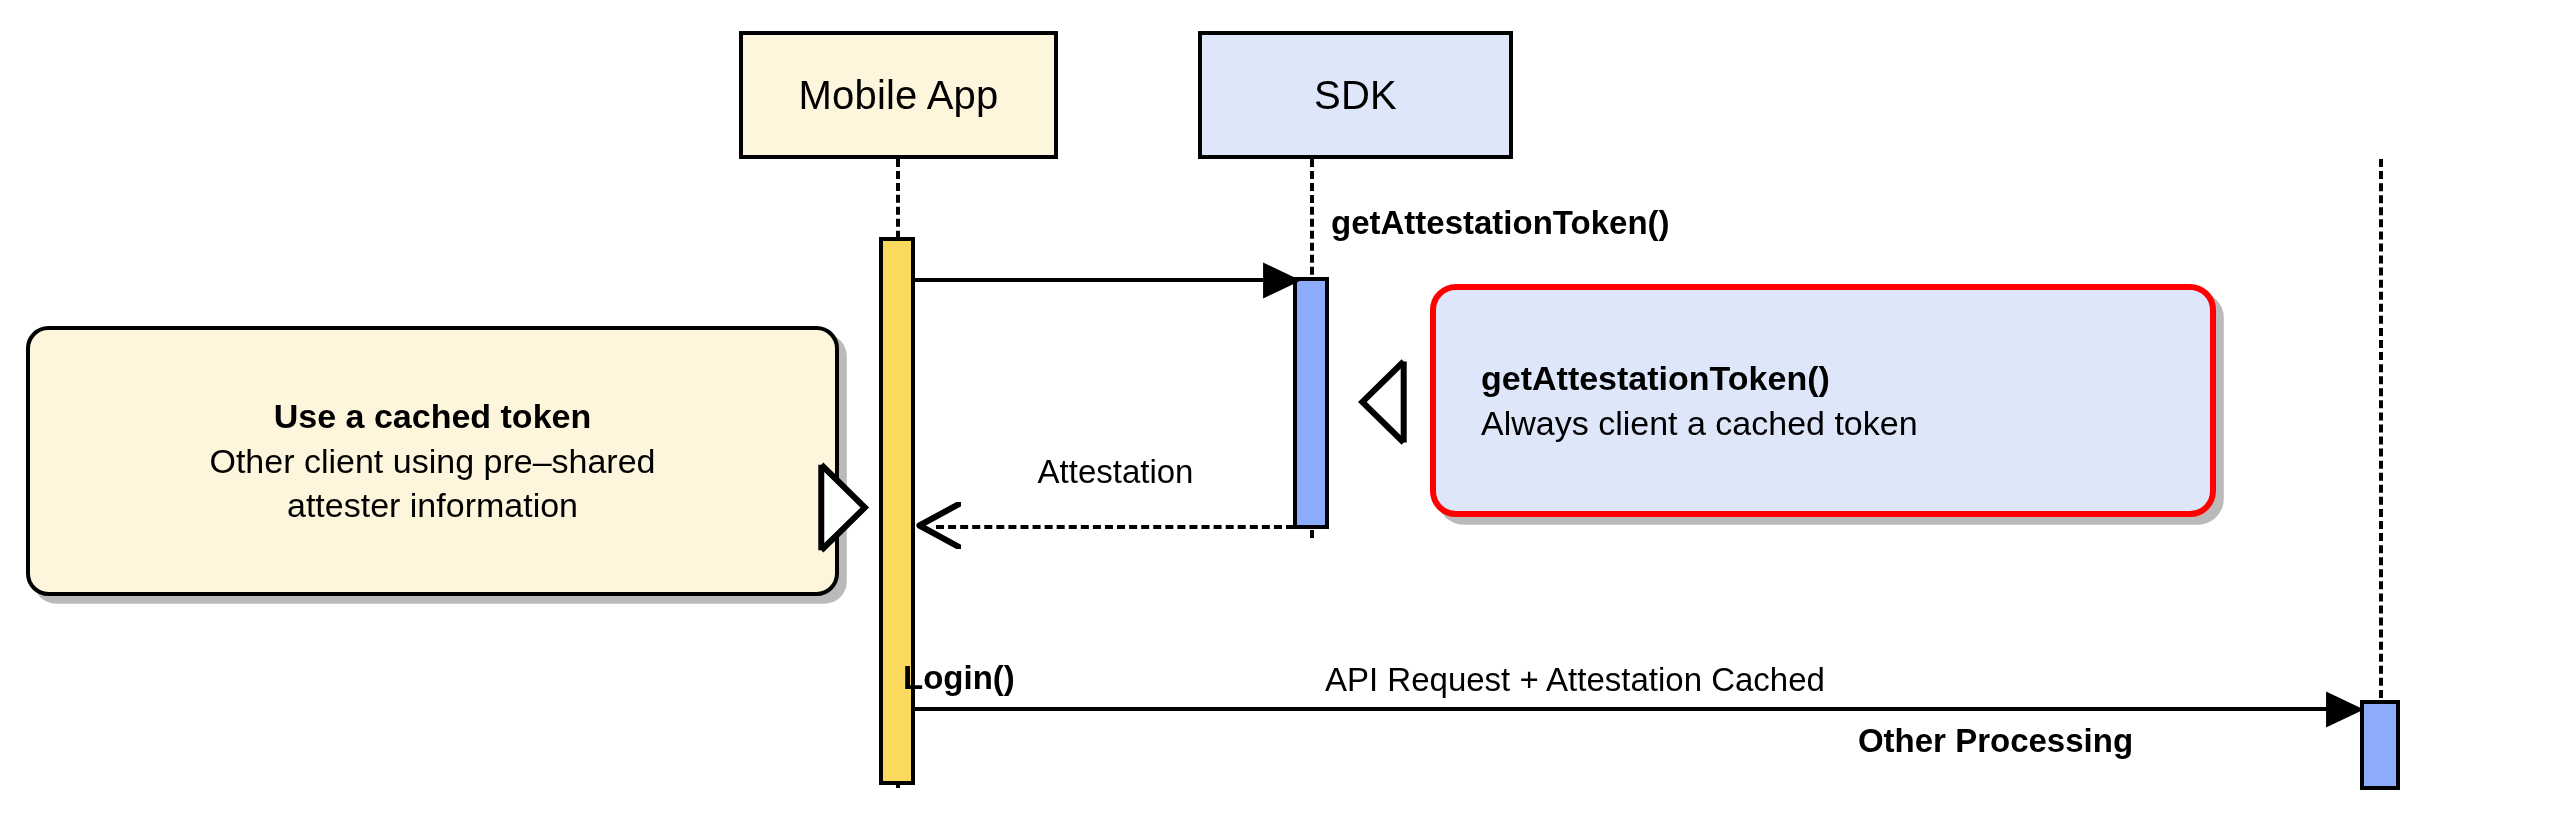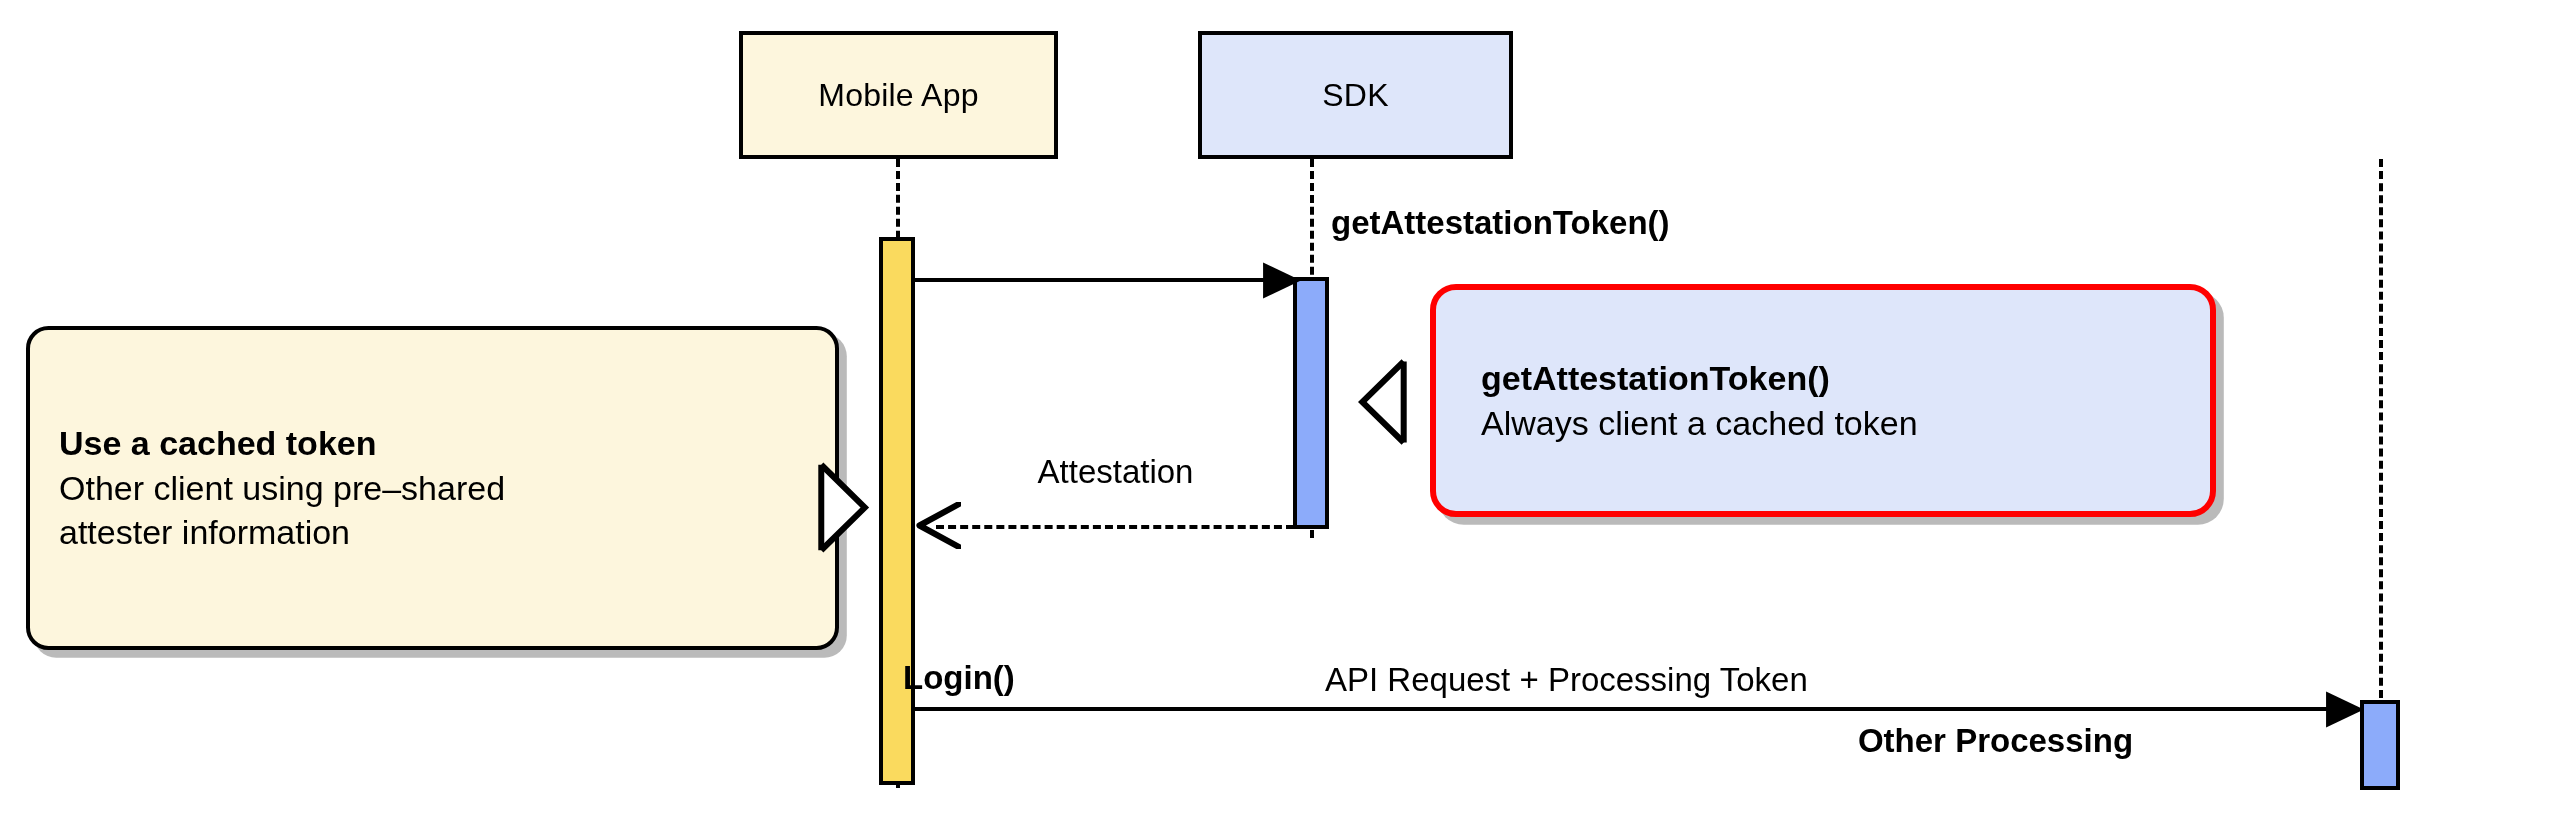--- a/index.html
+++ b/index.html
@@ -20,21 +20,21 @@
   }
 
   
   .actor-box {
     position: absolute;
     box-sizing: border-box;
     border: 4.3px solid #000000;
     display: flex;
     align-items: center;
     justify-content: center;
-    font-size: 32px;
+    font-size: 40px;
     color: #000000;
     letter-spacing: 0.2px;
   }
   .actor-box.yellow { background: #fdf6dd; }
   .actor-box.blue   { background: #dee6fa; }
 
   
   .lifeline {
     position: absolute;
     width: 0;
@@ -148,24 +148,24 @@
     <div>Attestation</div>
   </div>
 
   <div class="msg-line" style="left:915px; top:707px; width:1422px;"></div>
   <div class="arrowhead" style="left:2326px; top:688px;">
     <svg width="38" height="43" viewBox="0 0 44 50">
       <polygon points="0,4 44,25 0,46" fill="#000000"></polygon>
     </svg>
   </div>
   <div class="msg-label bold" style="left:903px; top:657px;">Login()</div>
-  <div class="msg-label" style="left:1325px; top:659px;">API Request + Processing Token</div>
+  <div class="msg-label" style="left:1325px; top:659px;">API Request + Attestation Cached</div>
   <div class="msg-label bold right" style="left:1637px; top:720px; width:717px;">Other Processing</div>
 
-  <div class="note" style="left:26px; top:326px; width:813px; height:324px;">
+  <div class="note" style="left:26px; top:326px; width:813px; height:270px;align-items:center;">
     <div class="note-line bold">Use a cached token</div>
     <div class="note-line">Other client using pre–shared</div>
     <div class="note-line">attester information</div>
   </div>
   <div class="tri" style="left:817px; top:460px;">
     <svg width="53" height="95" viewBox="0 0 62 110">
       <polyline points="5,5 56,55 5,105" fill="#ffffff" stroke="#000000" stroke-width="7" stroke-linejoin="miter"></polyline>
       <line x1="5" y1="5" x2="5" y2="105" stroke="#000000" stroke-width="7"></line>
     </svg>
   </div>

